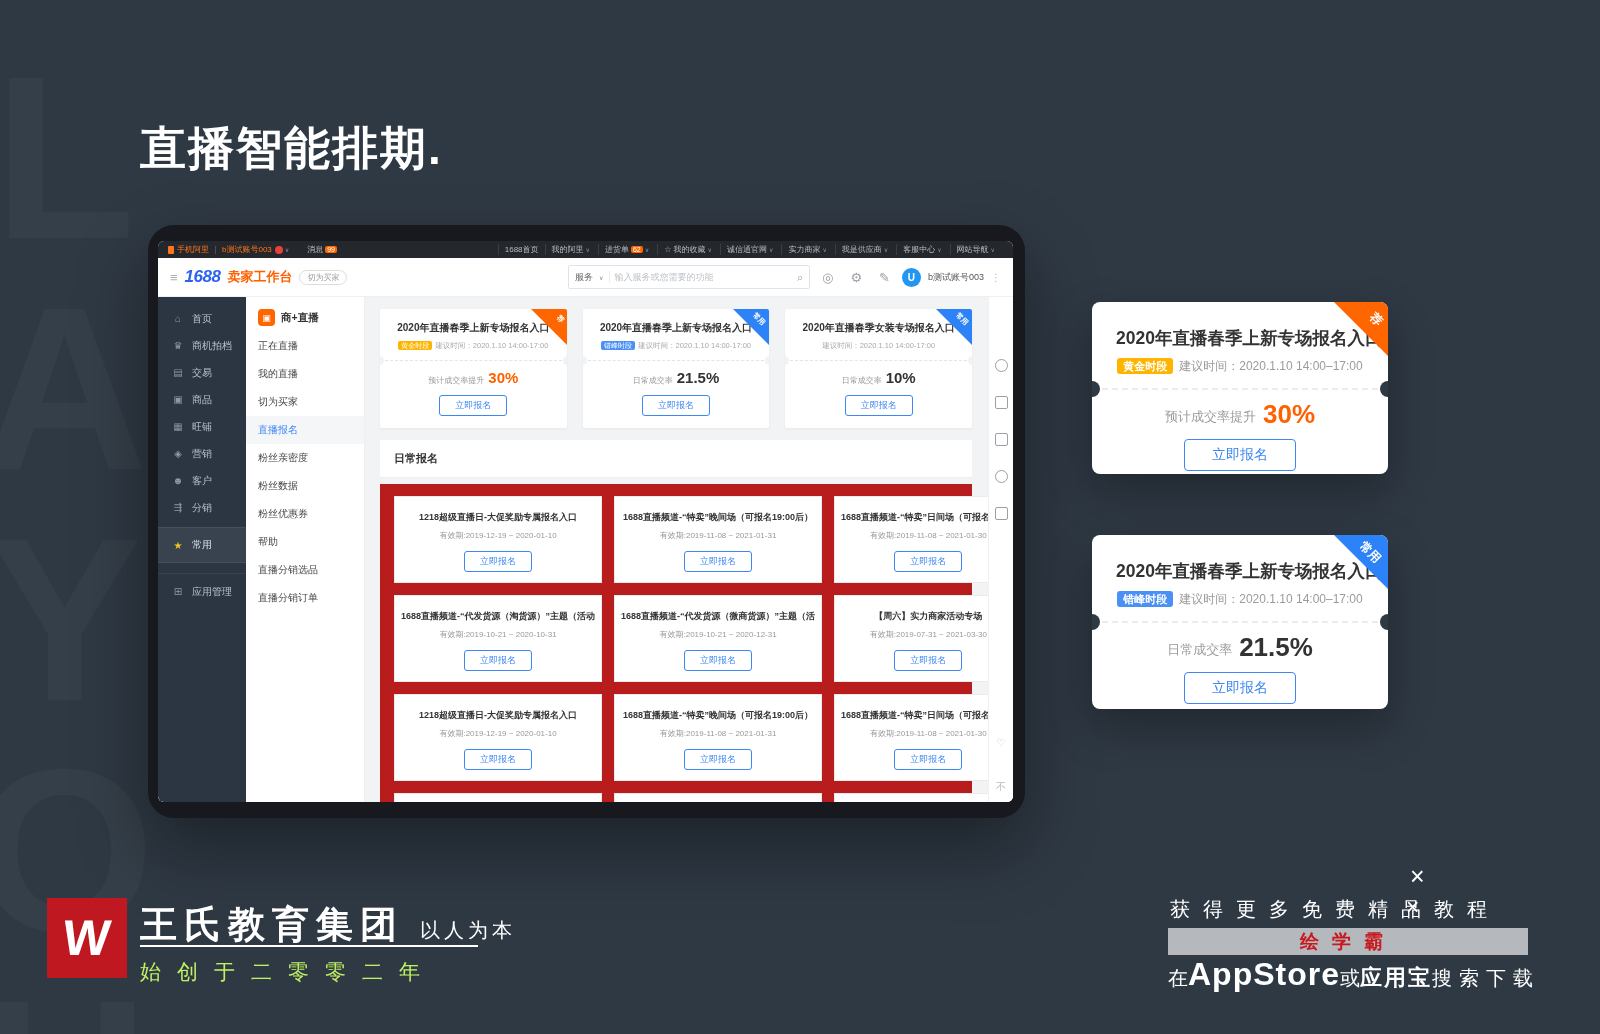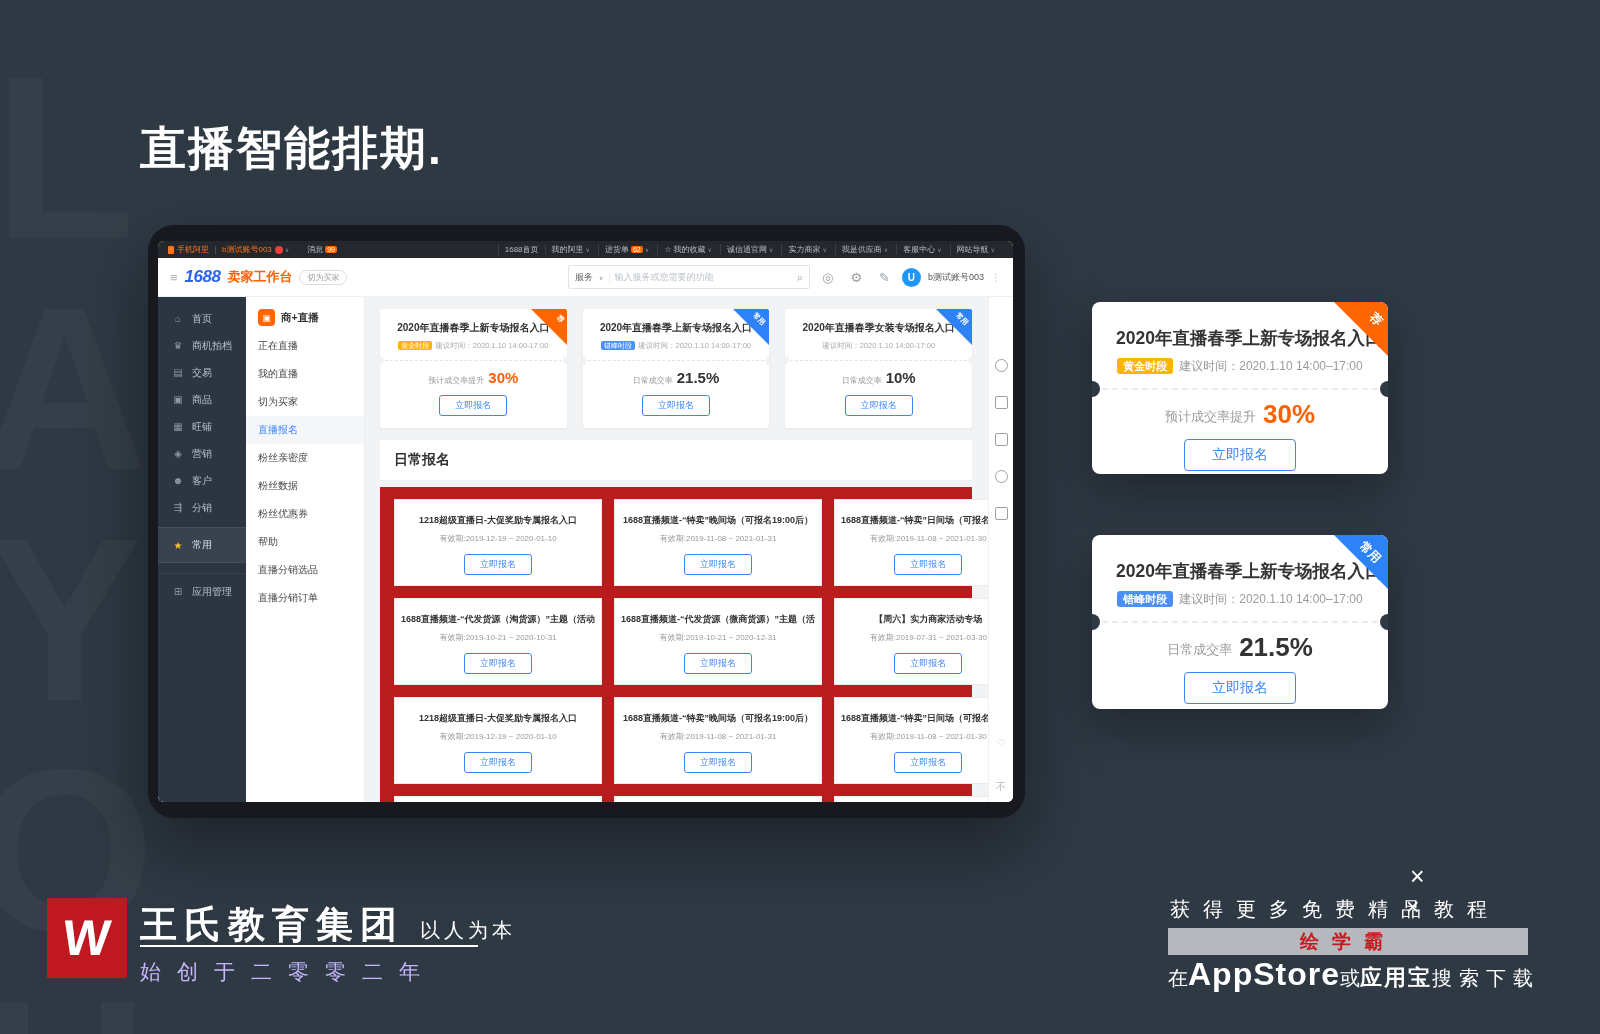--- a/index.html
+++ b/index.html
@@ -84,21 +84,21 @@
   .tag-blue{background:#4a90f5;}
   .p-div{position:relative;border-top:1px dashed #e4e4e4;margin:9px -10px 8px;}
   .p-div::before,.p-div::after{content:"";position:absolute;top:-5px;width:9px;height:9px;border-radius:50%;background:#f2f3f5;}
   .p-div::before{left:-5px;}
   .p-div::after{right:-5px;}
   .m-label{font-size:8px;color:#999;}
   .m-val{font-size:15px;font-weight:800;color:#333;margin-left:4px;}
   .val-orange{color:#ff6000;}
   .btn-sm{display:inline-block;background:#fff;border:1px solid #3d87f5;color:#3d87f5;font-size:9px;padding:3px 15px;border-radius:3px;margin-top:8px;cursor:pointer;font-family:inherit;}
 
-  .daily-head{background:#fff;margin-top:12px;padding:11px 14px;font-size:14px;font-weight:bold;color:#333;border-bottom:1px solid #f0f0f0;}
+  .daily-head{background:#fff;margin-top:12px;padding:11px 14px;font-size:11px;font-weight:bold;color:#333;border-bottom:1px solid #f0f0f0;}
   .daily-panel{background:#b91c1c;margin-top:6px;padding:12px 14px 20px;}
   .daily-grid{display:grid;grid-template-columns:repeat(3,1fr);gap:12px;}
   .dcard{border:1px solid #ebebeb;text-align:center;padding:14px 6px 10px;background:#fff;}
   .d-title{font-size:9px;font-weight:bold;color:#333;white-space:nowrap;overflow:hidden;}
   .d-date{font-size:8px;color:#999;margin:6px 0 2px;}
 
   
   .sidetools{width:24px;flex:0 0 24px;background:#fff;border-left:1px solid #f0f0f0;display:flex;flex-direction:column;align-items:center;padding-top:62px;gap:24px;}
   .st-ico{width:11px;height:11px;border:1.4px solid #9aa0a6;border-radius:2px;}
   .st-ico.round{border-radius:50%;}
@@ -125,21 +125,21 @@
   .co-mval.orange{color:#ff6000;}
   .btn-lg{display:inline-block;background:#fff;border:1.5px solid #3d87f5;color:#3d87f5;font-size:14px;padding:6px 27px;border-radius:4px;margin-top:9px;cursor:pointer;font-family:inherit;}
 
   
   .f-logo{position:absolute;left:47px;top:898px;width:80px;height:80px;background:#c01820;display:flex;align-items:center;justify-content:center;}
   .f-logo span{color:#fff;font-size:50px;font-weight:800;transform:skewX(-6deg);}
   .f-cohead{position:absolute;left:140px;top:900px;display:flex;align-items:baseline;color:#fff;white-space:nowrap;}
   .f-company{font-size:37px;letter-spacing:7px;font-weight:600;}
   .f-slogan{font-size:20px;letter-spacing:4px;margin-left:16px;}
   .f-rule{position:absolute;left:140px;top:945px;width:338px;height:2px;background:#fff;}
-  .f-since{position:absolute;left:140px;top:958px;color:#c4b5fd;font-size:21px;letter-spacing:16px;white-space:nowrap;}
+  .f-since{position:absolute;left:140px;top:958px;color:#bef264;font-size:21px;letter-spacing:16px;white-space:nowrap;}
   .f-close-top{position:absolute;left:1410px;top:862px;color:#fff;font-size:25px;font-weight:300;}
   .f-promo{position:absolute;left:1170px;top:896px;color:#fff;font-size:20px;letter-spacing:13px;white-space:nowrap;}
   .f-close-mid{position:absolute;left:1406px;top:894px;color:#fff;font-size:23px;font-weight:300;}
   .f-appbar{position:absolute;left:1168px;top:928px;width:360px;height:27px;background:#b5b8bd;display:flex;align-items:center;justify-content:center;}
   .f-appname{color:#c8191f;font-size:19px;font-weight:800;letter-spacing:13px;}
   .f-download{position:absolute;left:1168px;top:956px;color:#fff;font-size:20px;white-space:nowrap;display:flex;align-items:baseline;}
   .f-store1{font-size:32px;font-weight:800;letter-spacing:1px;}
   .f-store2{font-size:22px;font-weight:800;letter-spacing:2px;}
   .f-dsuffix{letter-spacing:7px;}
 </style>

